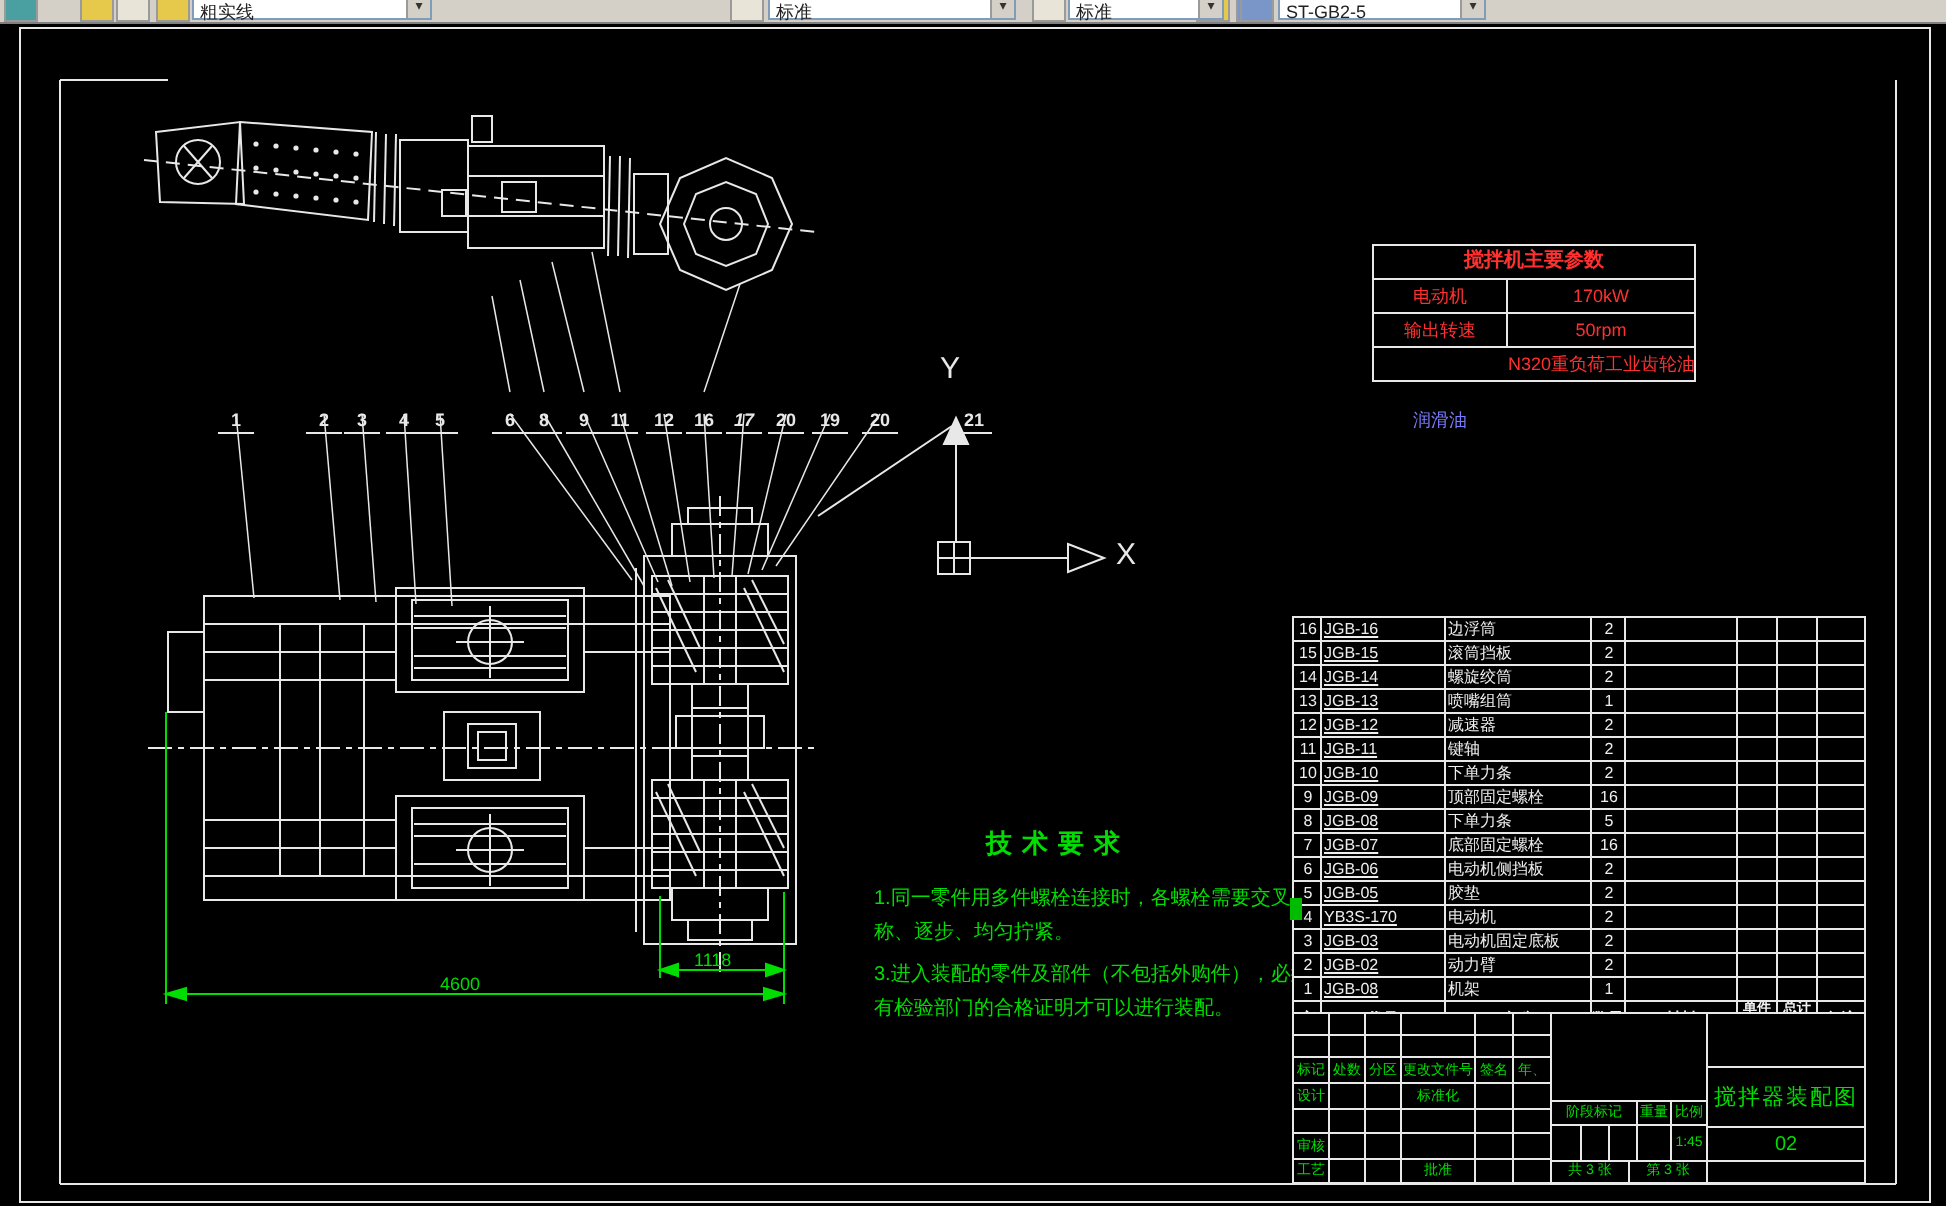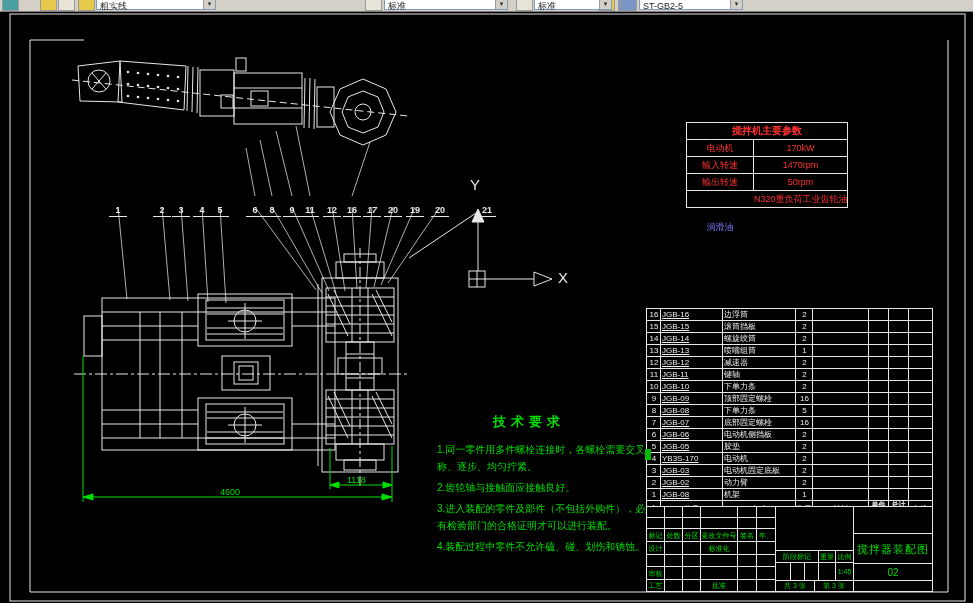--- a/index.html
+++ b/index.html
@@ -312,39 +312,33 @@
       <span class="dim-text" style="left:220px;top:476px">4600</span>
       <span class="dim-text" style="left:347px;top:464px">1118</span>
 
       <div class="param-table">
         <div class="pt-title">搅拌机主要参数</div>
         <div class="pt-row">
           <div class="pt-label">电动机</div>
           <div class="pt-value">170kW</div>
         </div>
         <div class="pt-row">
-          <div class="pt-label">输入转速</div>
-          <div class="pt-value">1470rpm</div>
-        </div>
-        <div class="pt-row">
           <div class="pt-label">输出转速</div>
           <div class="pt-value">50rpm</div>
         </div>
         <div class="pt-row">
           <div class="pt-label blue">润滑油</div>
           <div class="pt-value">N320重负荷工业齿轮油</div>
         </div>
       </div>
 
       <div class="tech">
         <div class="tech-title">技术要求</div>
         <p>1.同一零件用多件螺栓连接时，各螺栓需要交叉、对称、逐步、均匀拧紧。</p>
-        <p>2.齿轮轴与接触面应接触良好。</p>
         <p>3.进入装配的零件及部件（不包括外购件），必须具有检验部门的合格证明才可以进行装配。</p>
-        <p>4.装配过程中零件不允许磕、碰、划伤和锈蚀。</p>
       </div>
 
       <div class="bom">
         <div id="bom-rows">
             <div class="bom-row">
               <div class="c-seq">16</div>
               <div class="c-code">JGB-16</div>
               <div class="c-name">边浮筒</div>
               <div class="c-qty">2</div>
               <div class="c-mat"></div>

